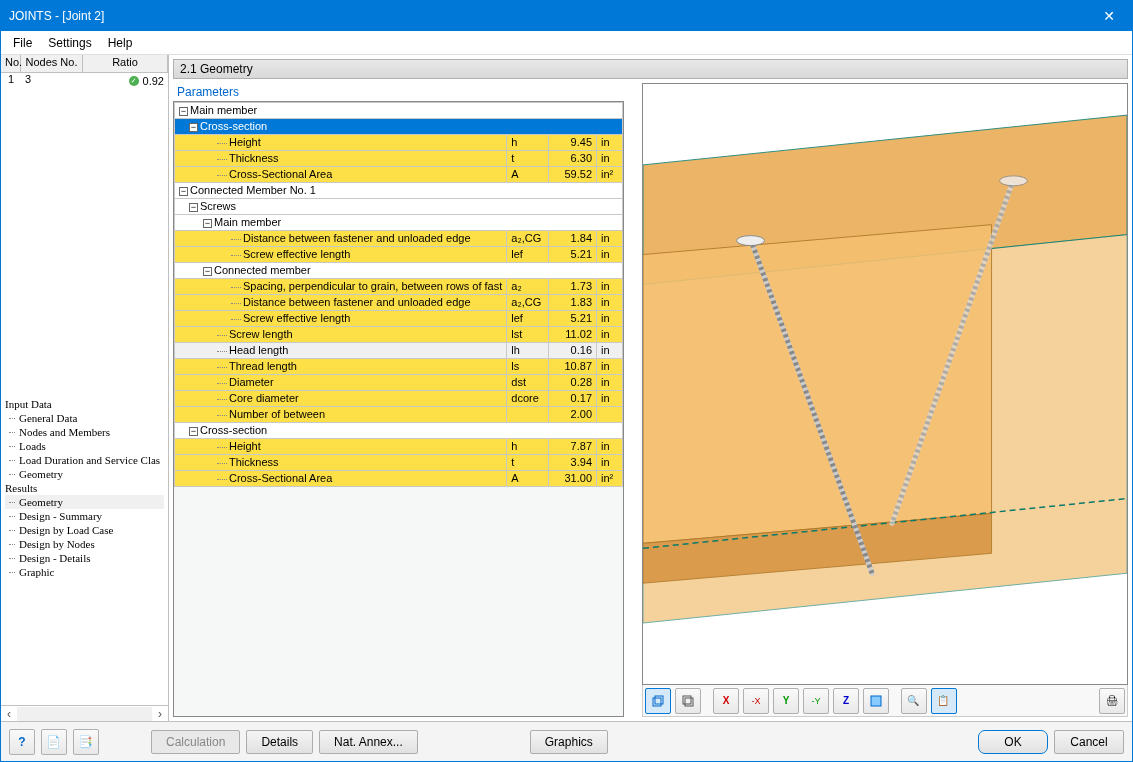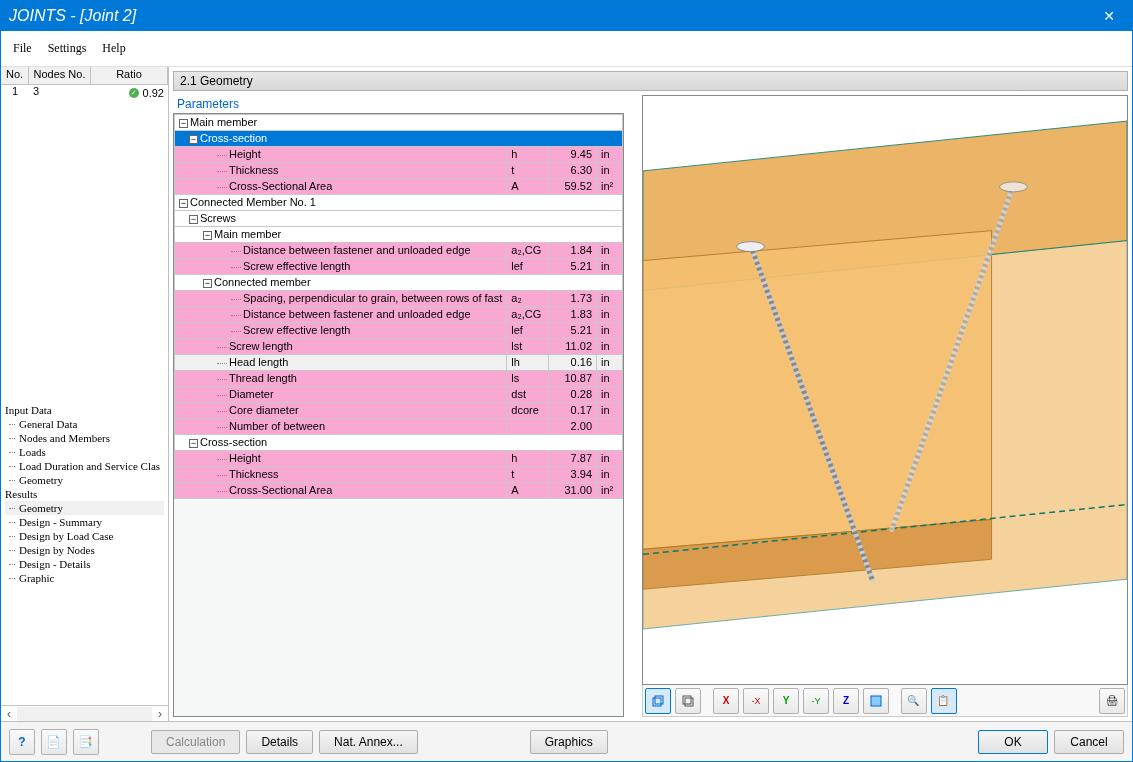--- a/index.html
+++ b/index.html
@@ -1,35 +1,35 @@
 <!DOCTYPE html>
 <html><head>
 <meta charset="utf-8">
 <style>
   * { box-sizing: border-box; margin: 0; padding: 0; }
   body { font-family: "Segoe UI", Tahoma, sans-serif; font-size: 12px; background: #fff; overflow: hidden; }
   .window { width: 1133px; height: 762px; display: flex; flex-direction: column; border: 1px solid #0078d7; }
   
   
   .titlebar { background: #0078d7; color: #fff; height: 30px; display: flex; align-items: center; justify-content: space-between; padding-left: 8px; }
-  .titlebar-title { font-size: 16px; font-style: italic; }
+  .titlebar-title { font-size: 12px; }
   .titlebar-close { width: 46px; height: 30px; display: flex; align-items: center; justify-content: center; color: #fff; font-size: 14px; }
 
   
-  .menubar { height: 36px; display: flex; align-items: center; padding: 0 4px; background: #fff; border-bottom: 1px solid #e0e0e0; font-family: Liberation Serif, serif; }
+  .menubar { height: 24px; display: flex; align-items: center; padding: 0 4px; background: #fff; border-bottom: 1px solid #e0e0e0; }
   .menubar span { padding: 3px 8px; cursor: pointer; }
 
   
   .main { flex: 1; display: flex; overflow: hidden; }
 
   
   .left-panel { width: 168px; display: flex; flex-direction: column; border-right: 1px solid #c0c0c0; }
   .nav-table-head { display: flex; background: #f0f0f0; border-bottom: 1px solid #c0c0c0; height: 18px; font-size: 11px; }
   .nav-table-head > div { padding: 1px 4px; border-right: 1px solid #c0c0c0; text-align: center; }
-  .nav-col-no { width: 28px; }
+  .nav-col-no { width: 20px; }
   .nav-col-nodes { width: 62px; }
   .nav-col-ratio { flex: 1; }
   .nav-row { display: flex; font-size: 11px; height: 16px; }
   .nav-row > div { padding: 0 4px; text-align: center; }
   .nav-ratio-cell { display: flex; align-items: center; justify-content: flex-end; gap: 4px; }
   .ok-icon { width: 10px; height: 10px; border-radius: 50%; background: #4caf50; display: inline-flex; align-items: center; justify-content: center; color: #fff; font-size: 7px; }
 
   .tree-panel { flex: 1; padding: 2px 4px; overflow: hidden; font-size: 11px; font-family: Liberation Serif, serif; }
   .tree-item { padding: 1px 0; cursor: pointer; white-space: nowrap; overflow: hidden; text-overflow: ellipsis; }
   .tree-item.root { font-weight: normal; }
@@ -41,21 +41,21 @@
   .tree-scroll .track { flex:1; background: #f0f0f0; height:14px; }
 
   
   .center-panel { flex: 1; display: flex; flex-direction: column; padding: 4px; gap: 4px; overflow: hidden; }
   .section-header { background: linear-gradient(#e8e8e8, #d8d8d8); border: 1px solid #b0b0b0; padding: 2px 6px; font-size: 12px; }
   .content-row { flex: 1; display: flex; gap: 18px; overflow: hidden; }
 
   .param-area { flex: 1; display: flex; flex-direction: column; overflow: hidden; }
   .param-header { color: #0066cc; padding: 2px 4px; border-bottom: 1px solid #888; font-size: 12px; }
   .param-table { flex: 1; border: 1px solid #888; border-top: none; overflow: auto; background: #f6f8f8; }
-  table.ptable { width: 100%; border-collapse: collapse; font-size: 11px; background: #f9a8d4; }
+  table.ptable { width: 100%; border-collapse: collapse; font-size: 11px; background: #fde047; }
   table.ptable td { border: 1px solid #c8c8c8; padding: 0 4px; height: 15px; line-height: 15px; white-space: nowrap; overflow: hidden; }
   .grp-row td { background: #fff; cursor: pointer; }
   .grp-row.selected td { background: #0078d7; color: #fff; }
   .hl-row td { background: #f0f0f0; margin-left: 36px; }
   td.c-label { }
   td.c-sym { width: 44px; }
   td.c-val { width: 58px; text-align: right; }
   td.c-unit { width: 30px; }
   .exp-box { display: inline-block; width: 9px; height: 9px; border: 1px solid #666; text-align: center; line-height: 7px; font-size: 9px; margin-right: 2px; background: #fff; color: #000; }
   .indent1 { padding-left: 14px !important; }
@@ -71,21 +71,21 @@
   .tb-btn { width: 26px; height: 26px; border: 1px solid #b0b0b0; background: linear-gradient(#fafafa,#e8e8e8); display: flex; align-items: center; justify-content: center; font-size: 10px; cursor: pointer; border-radius: 2px; }
   .tb-btn.active { border-color: #0078d7; background: #d6e9f8; }
   .tb-sep { width: 4px; }
   .tb-spacer { flex: 1; }
 
   
   .bottombar { height: 40px; display: flex; align-items: center; padding: 6px 8px; gap: 6px; border-top: 1px solid #c0c0c0; background: #f4f4f4; }
   .icon-btn { width: 26px; height: 26px; border: 1px solid #b0b0b0; background: linear-gradient(#fafafa,#e8e8e8); display: flex; align-items: center; justify-content: center; cursor: pointer; border-radius: 2px; font-size: 12px; }
   .btn { height: 24px; padding: 0 14px; border: 1px solid #adadad; background: linear-gradient(#f5f5f5,#e1e1e1); cursor: pointer; border-radius: 2px; font-size: 12px; display: flex; align-items: center; }
   .btn.disabled { color: #888; background: #e8e8e8; }
-  .btn.primary { border-color: #0078d7; }
+  .btn.primary { border-color: #0078d7; border-radius: 7px; }
   .bb-spacer { flex: 1; }
 </style>
 </head>
 <body>
 
 <div class="window">
 
   <div class="titlebar">
     <span class="titlebar-title">JOINTS - [Joint 2]</span>
     <div class="titlebar-close">✕</div>

